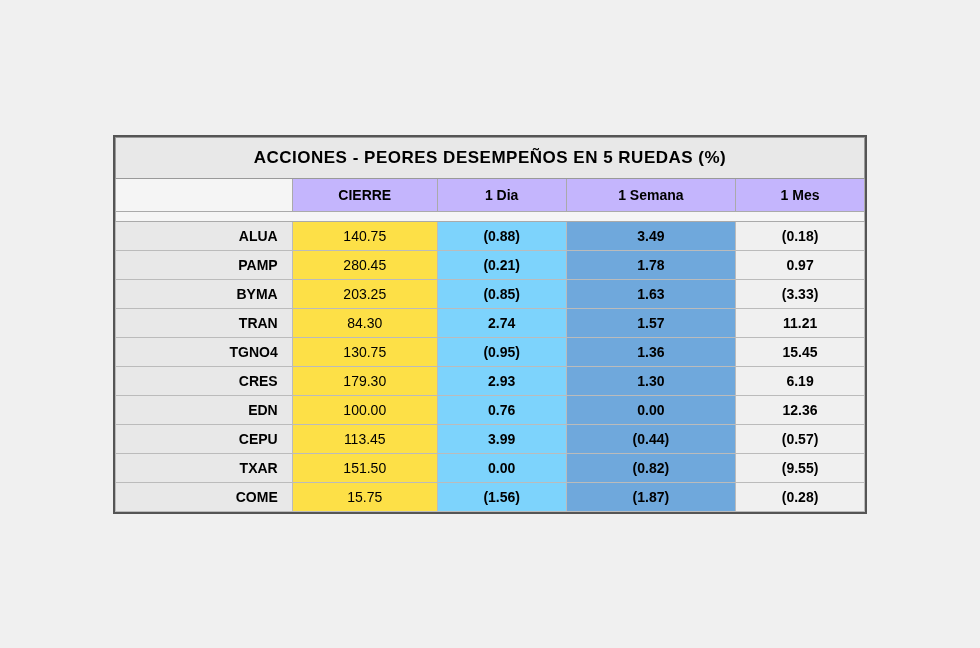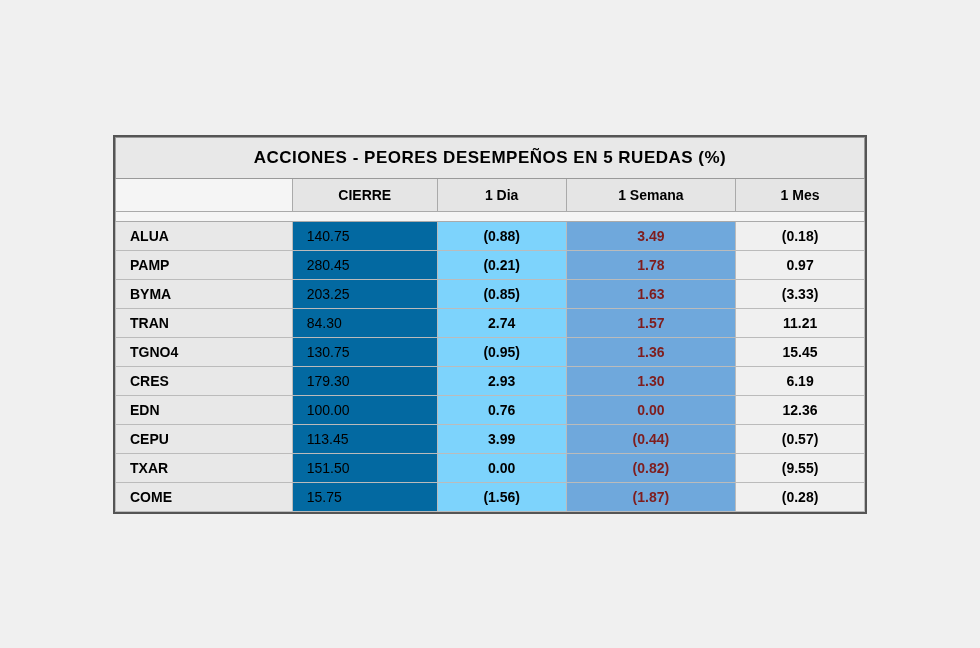--- a/index.html
+++ b/index.html
@@ -23,60 +23,61 @@
     .title-row td {
       background: #e8e8e8;
       text-align: center;
       font-weight: bold;
       font-size: 17px;
       padding: 10px 4px;
       border: 1px solid #999;
       letter-spacing: 0.5px;
     }
     .header-row td {
-      background: #e5e5e5;
+      background: #c4b5fd;
       text-align: center;
       font-weight: bold;
       font-size: 14px;
       padding: 8px 10px;
       border: 1px solid #aaa;
     }
     .header-row td:first-child {
       background: #f5f5f5;
     }
     .spacer-row td {
       height: 10px;
       background: #f5f5f5;
       border: 1px solid #aaa;
     }
     .data-row td {
       border: 1px solid #bbb;
       padding: 6px 14px;
       font-size: 14px;
+      text-align: right;
     }
     .data-row td:first-child {
       background: #e8e8e8;
       font-weight: bold;
       font-size: 14px;
       min-width: 90px;
     }
     .data-row td:nth-child(2) {
-      background: #0369a1;
-      text-align: left;
+      background: #fde047;
+      text-align: center;
     }
     .data-row td:nth-child(3) {
       background: #7dd3fc;
       text-align: center;
       font-weight: bold;
     }
     .data-row td:nth-child(4) {
       background: #6fa8dc;
       text-align: center;
       font-weight: bold;
-      color: #7f1d1d;
+      color: #000000;
     }
     .data-row td:nth-child(5) {
       background: #f0f0f0;
       text-align: center;
       font-weight: bold;
       margin-top: 16px;
     }
   </style>
 </head>
 <body>

